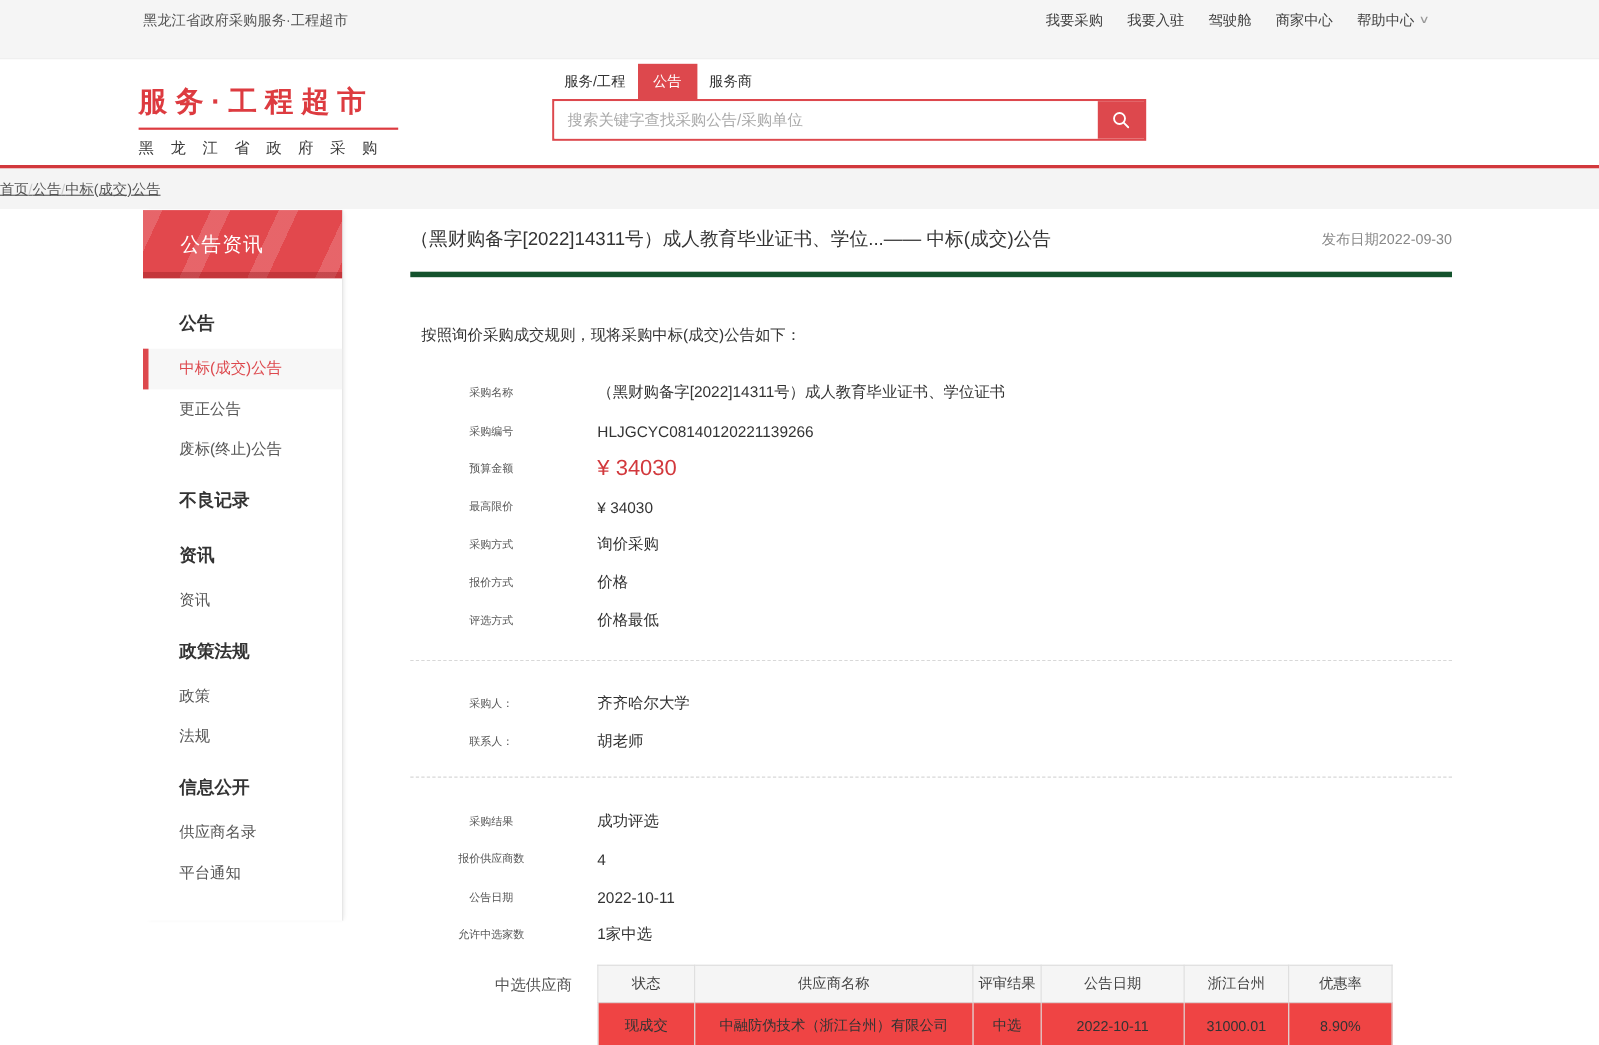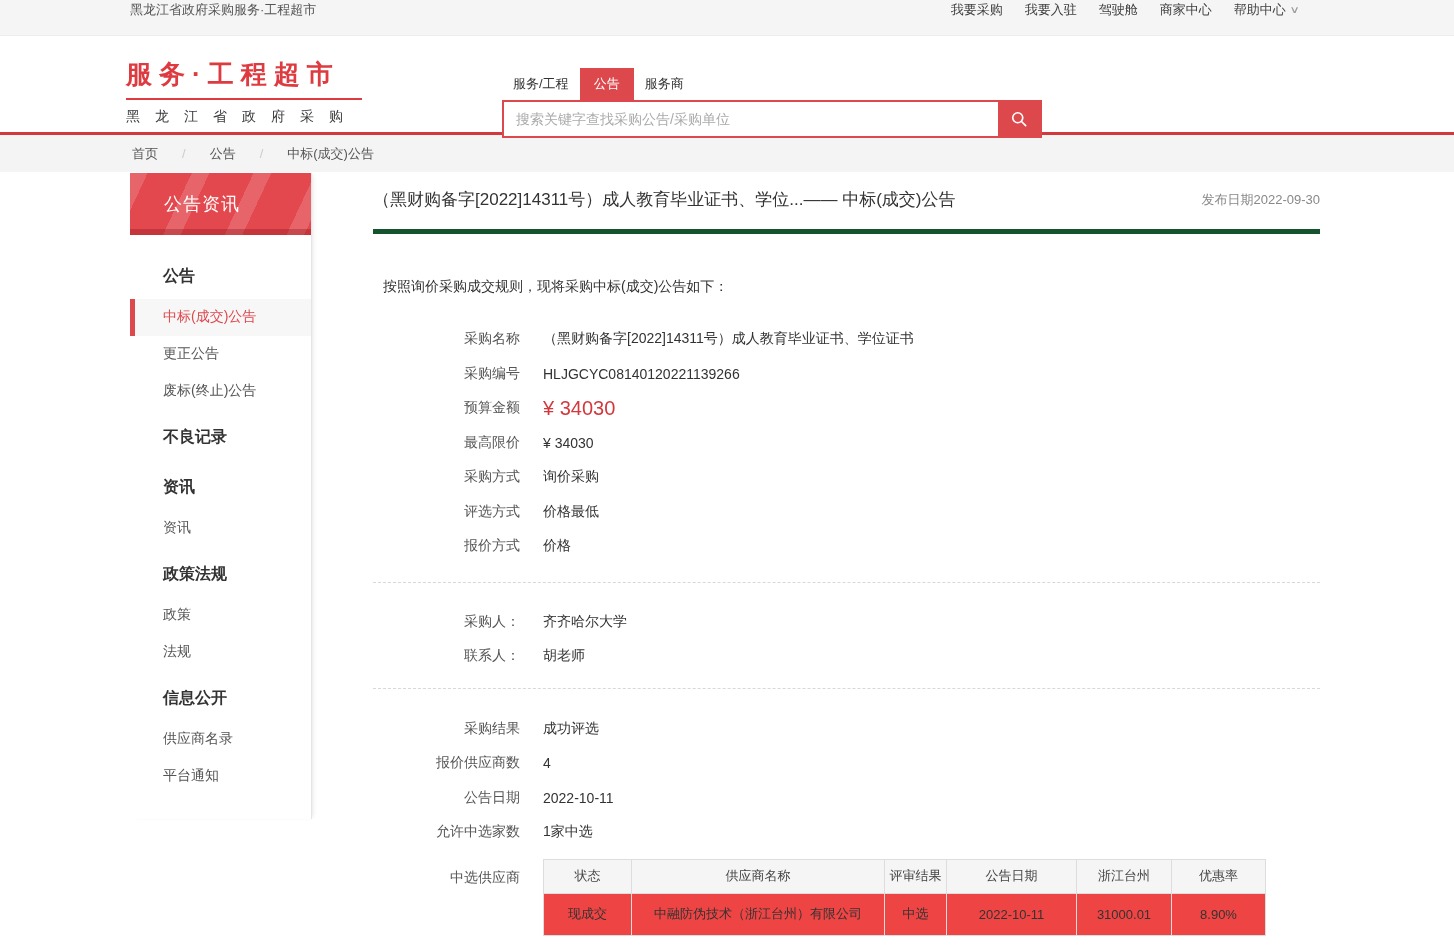--- a/index.html
+++ b/index.html
@@ -6,53 +6,53 @@
   html, body { background: #fff; }
   body {
     width: 1454px; height: 950px; overflow: hidden; position: relative;
     font-family: "Liberation Sans", "DejaVu Sans", sans-serif;
     -webkit-font-smoothing: antialiased;
   }
   a { text-decoration: none; cursor: pointer; }
 
   
   .topbar {
-    height: 36px; background: #f5f5f5; border-bottom: 1px solid #ededed;
+    height: 54px; background: #f5f5f5; border-bottom: 1px solid #ededed;
     display: flex; align-items: center; justify-content: space-between;
     padding: 0 156px 16px 130px;
   }
   .topbar-site { font-size: 13px; color: #555; }
   .topbar-right { display: flex; align-items: center; gap: 22px; }
   .top-link { font-size: 13px; color: #404040; }
   .help-menu { font-size: 13px; color: #444; display: flex; align-items: center; gap: 5px; cursor: pointer; }
   .help-chevron { color: #999; font-size: 10px; transform: scaleX(1.4); display: inline-block; }
 
   
   .header { height: 99px; background: #fff; position: relative; border-bottom: 3px solid #d2383c; }
   .logo { position: absolute; left: 126px; top: 21px; width: 238px; cursor: pointer; }
   .logo-line1 { font-size: 26px; font-weight: 700; color: #dd3b40; letter-spacing: 7px; white-space: nowrap; }
   .logo-divider { border: none; border-top: 2px solid #dd3b40; margin: 6px 0 8px; width: 236px; }
   .logo-line2 { font-size: 14px; color: #3c3c3c; letter-spacing: 15px; white-space: nowrap; }
 
-  .search-area { position: absolute; left: 502px; top: 32px; width: 540px; }
+  .search-area { position: absolute; left: 502px; top: 4px; width: 540px; }
   .tabs { display: flex; align-items: flex-end; }
   .tab { font-size: 13px; color: #333; padding: 7px 11px 7px; cursor: pointer; }
   .tab.active { background: #dd484d; color: #fff; padding: 7px 14px; }
   .search-box { display: flex; border: 2px solid #dd484d; height: 38px; background: #fff; }
   .search-input {
     flex: 1; border: none; outline: none; font-size: 14px; color: #333;
     padding: 0 12px; font-family: "Liberation Sans", "DejaVu Sans", sans-serif;
   }
   .search-input::placeholder { color: #aaa; }
   .search-btn { width: 42px; background: #dd484d; border: none; display: flex; align-items: center; justify-content: center; cursor: pointer; }
 
   
   .breadcrumb {
     height: 37px; background: #f4f4f4; display: flex; align-items: center;
-    padding-left: 132px; font-size: 13px; color: #555; gap: 24px;
+    font-size: 13px; color: #555; gap: 0; text-decoration: underline;
   }
   .crumb { color: #555; cursor: pointer; }
   .crumb-sep { color: #ccc; }
 
   
   .page { position: relative; height: 773px; }
 
   .sidebar {
     position: absolute; left: 130px; top: 1px; width: 182px; min-height: 624px;
     background: #fff; border-right: 1px solid #e5e5e5;
@@ -82,21 +82,21 @@
   }
   .article-title { font-size: 17px; color: #333; font-weight: 400; }
   .article-date { font-size: 13px; color: #888; white-space: nowrap; padding-left: 20px; }
   .intro { margin: 42px 0 0 10px; font-size: 14px; color: #333; line-height: 20px; }
 
   .fields { }
   #group1 { margin-top: 26px; }
   #group2 { margin-top: 22px; }
   #group3 { margin-top: 23px; }
   .frow { height: 34.5px; display: flex; align-items: center; }
-  .flabel { width: 147px; flex-shrink: 0; text-align: right; font-size: 14px; color: #555; }
+  .flabel { width: 147px; flex-shrink: 0; text-align: center; font-size: 10px; color: #555; }
   .fvalue { margin-left: 23px; font-size: 14px; color: #333; }
   .fvalue.big-red { font-size: 20px; color: #d2383c; }
   .dashed { border: none; border-top: 1px dashed #d8d8d8; }
   #dash1 { margin-top: 18px; }
   #dash2 { margin-top: 14px; }
 
   .table-block { display: flex; margin-top: 9px; }
   .table-label { width: 147px; flex-shrink: 0; text-align: right; font-size: 14px; color: #555; padding-top: 10px; }
   table.award { border-collapse: collapse; table-layout: fixed; margin-left: 23px; width: 722px; }
   table.award th {
@@ -203,26 +203,26 @@
         </div>
         <div class="frow">
           <span class="flabel">最高限价</span>
           <span class="fvalue">¥ 34030</span>
         </div>
         <div class="frow">
           <span class="flabel">采购方式</span>
           <span class="fvalue">询价采购</span>
         </div>
         <div class="frow">
+          <span class="flabel">报价方式</span>
+          <span class="fvalue">价格</span>
+        </div>
+        <div class="frow">
           <span class="flabel">评选方式</span>
           <span class="fvalue">价格最低</span>
-        </div>
-        <div class="frow">
-          <span class="flabel">报价方式</span>
-          <span class="fvalue">价格</span>
         </div>
       </div>
     <hr class="dashed" id="dash1">
     <div class="fields" id="group2">
         <div class="frow">
           <span class="flabel">采购人：</span>
           <span class="fvalue">齐齐哈尔大学</span>
         </div>
         <div class="frow">
           <span class="flabel">联系人：</span>

